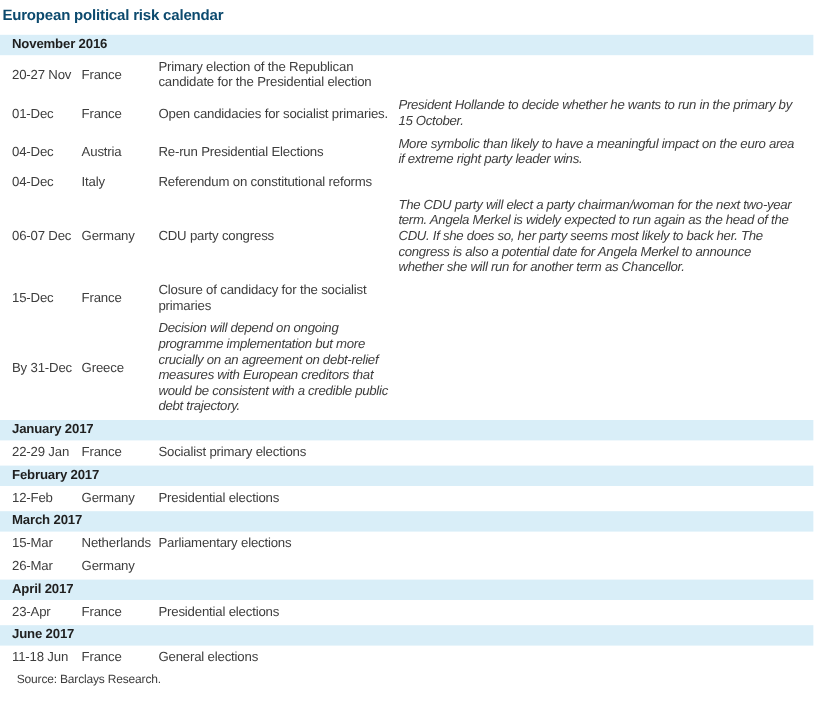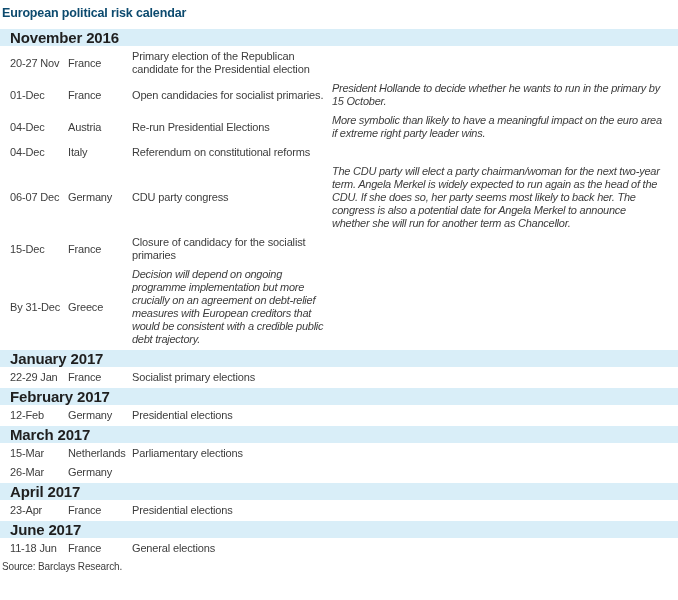--- a/index.html
+++ b/index.html
@@ -31,32 +31,32 @@
 
   .thead {
     height: 22px; margin-bottom: 2px;
     font-weight: bold; color: #ffffff; font-size: 11px;
   }
   .thead > div { line-height: 22px; }
 
   .section-row {
     height: 17px; line-height: 17px;
     padding-left: 10px; margin-bottom: 1px; margin-top: 1px;
-    font-weight: bold; font-size: 15px; color: #1f1f1f;
+    font-weight: bold; font-size: 11px; color: #1f1f1f;
   }
 
   .data-row { font-size: 11px; }
   .data-row > div { padding: 3px 6px 3px 0; line-height: 13px; }
   .cell-date, .cell-country, .cell-event { color: #3d3d3d; }
   .cell-assessment {
     font-style: italic; color: #3d3d3d; letter-spacing: -0.25px;
   }
 
   .source-line {
-    font-size: 10px; color: #3d3d3d; padding-left: 2px;
+    font-size: 10px; color: #3d3d3d; padding-left: 14px;
     line-height: 13px; margin-top: 2px;
   }
 </style>
 </head>
 <body>
 
 <div class="page">
 
 
   <div class="figure-title">European political risk calendar</div>

